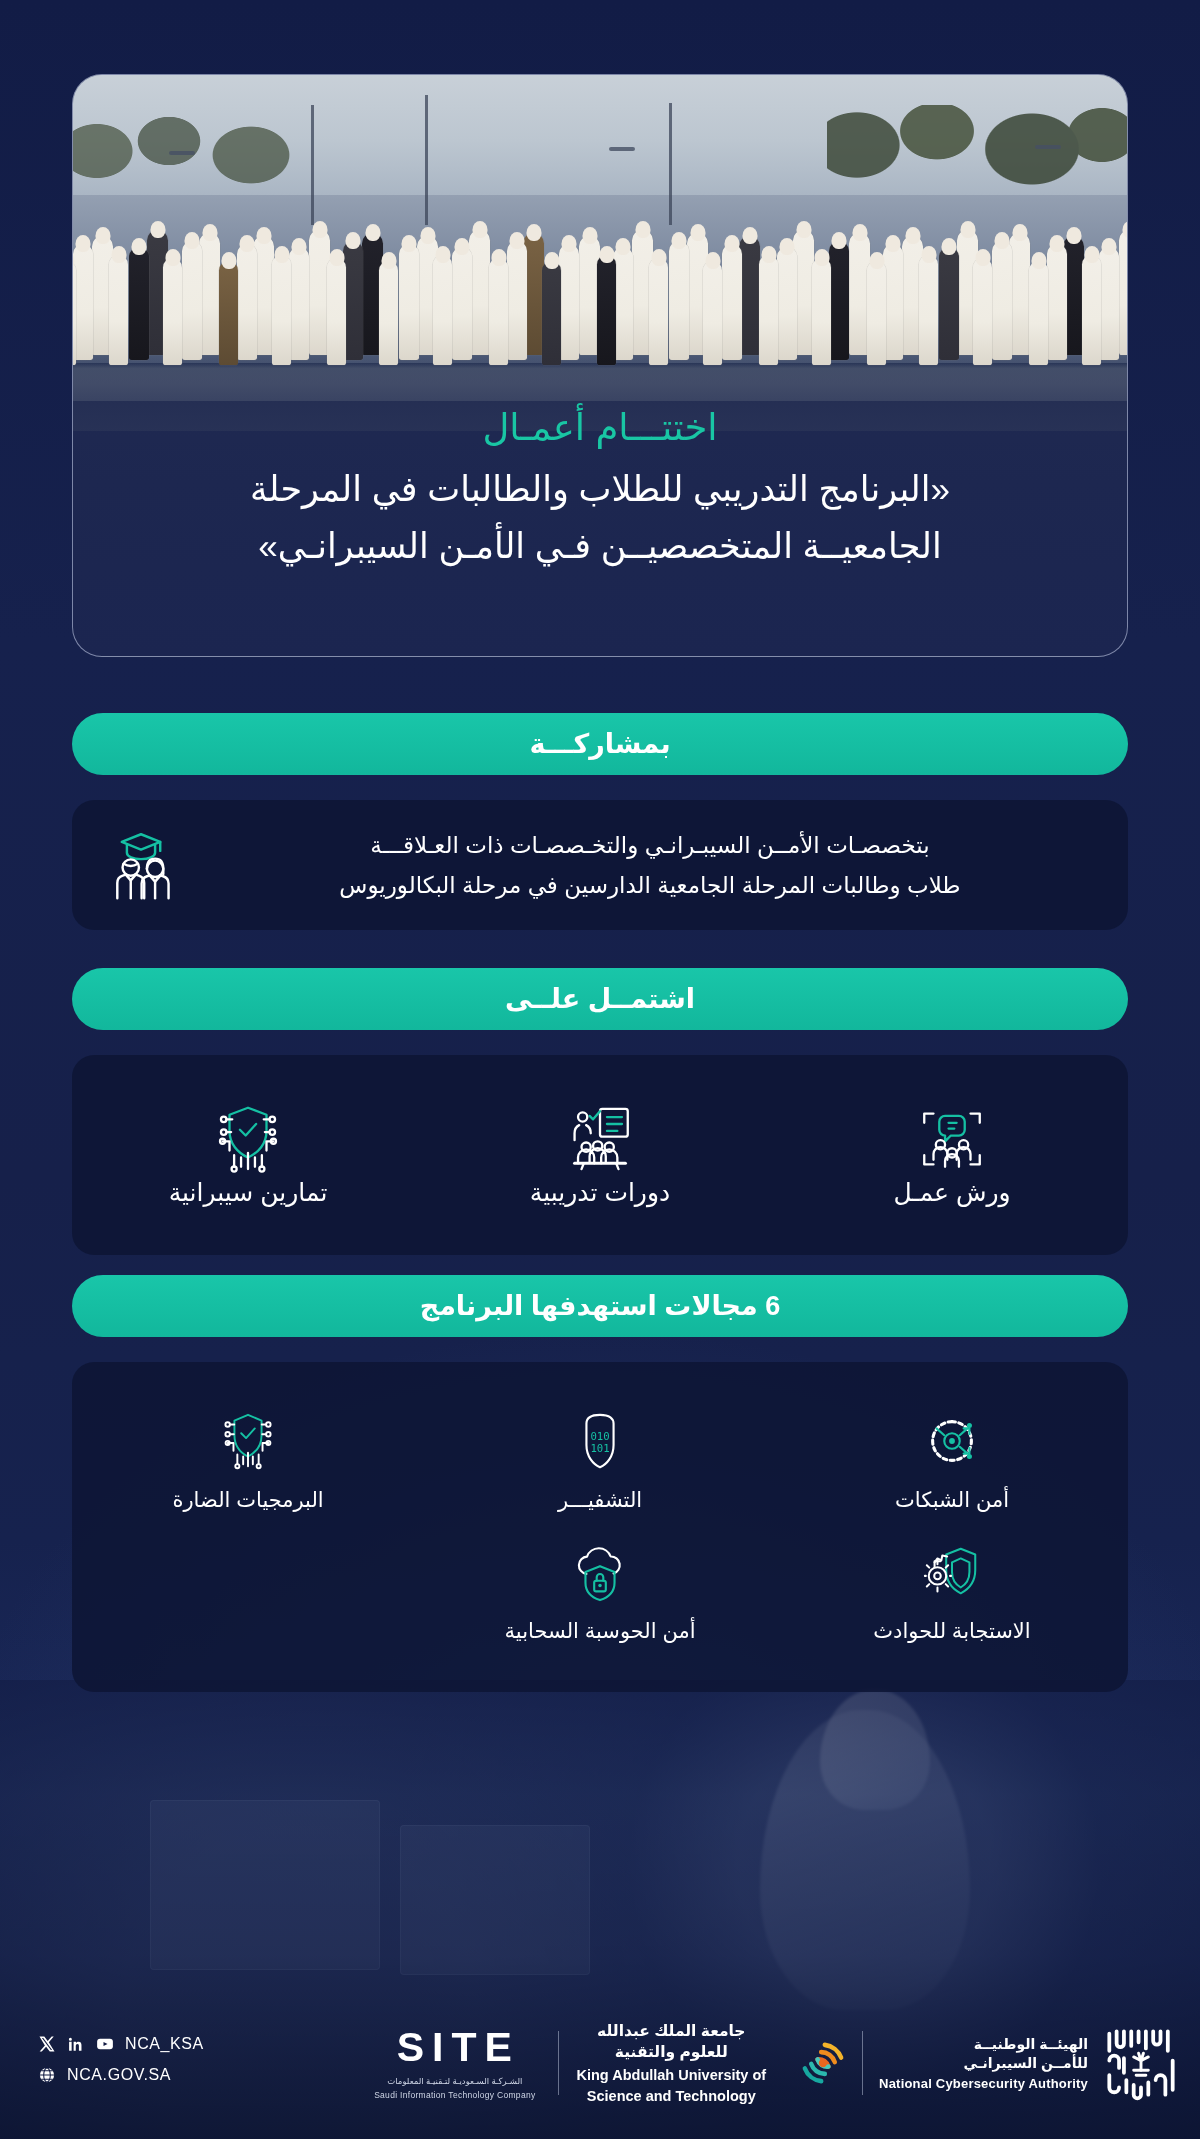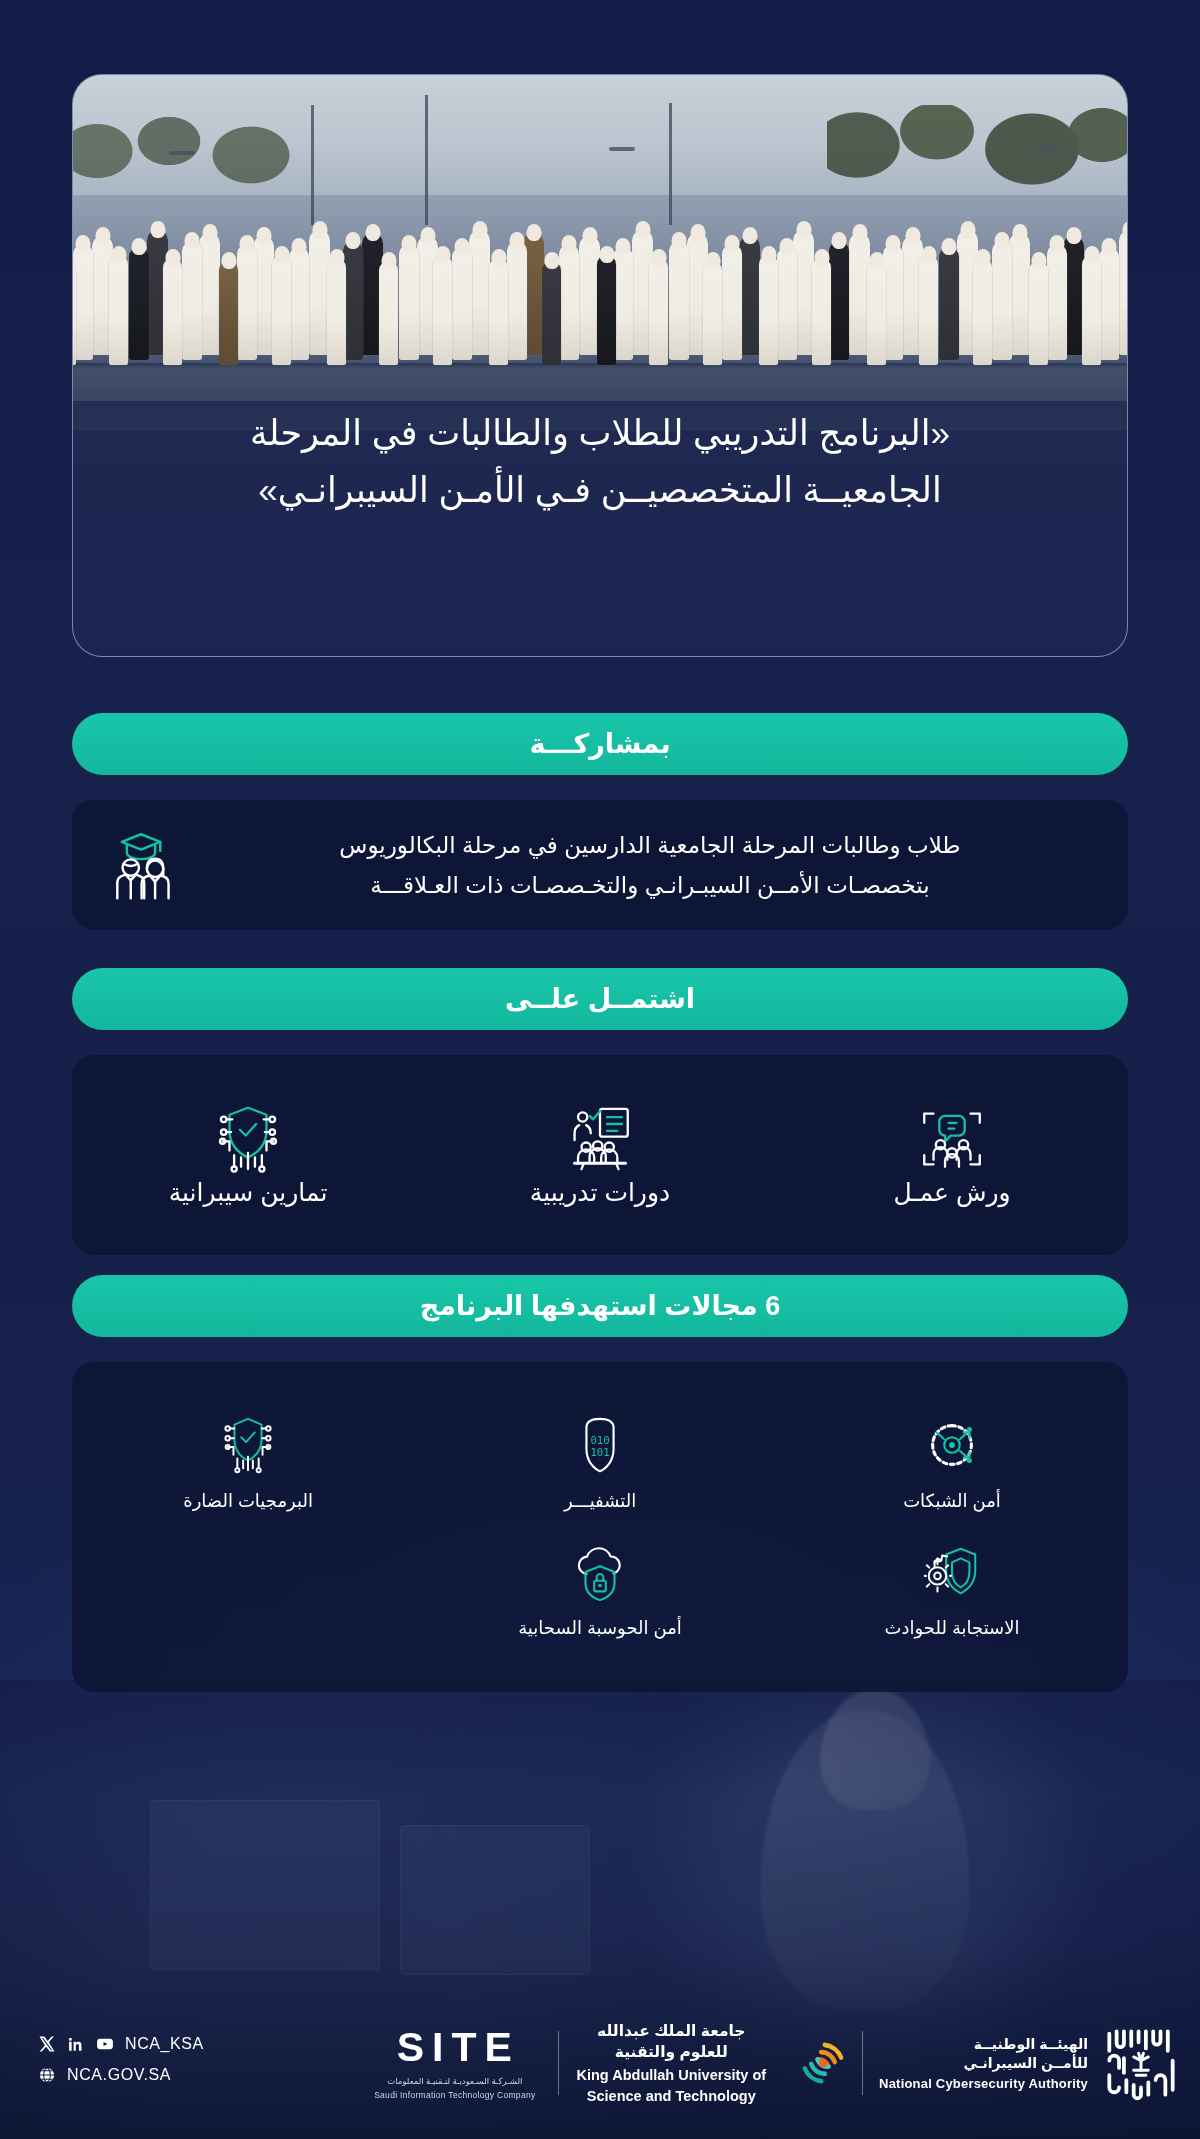--- a/index.html
+++ b/index.html
@@ -133,21 +133,21 @@
   .part-icon { flex: 0 0 auto; width: 82px; height: 82px; }
 
   
   .grid3 { display: flex; height: 100%; align-items: center; }
   .cell { flex: 1; display: flex; flex-direction: column; align-items: center; justify-content: center; gap: 0; }
   .cell .ico { width: 74px; height: 74px; display: block; }
   .cell .lbl { color: #ffffff; font-size: 25px; line-height: 1.3; text-align: center; white-space: nowrap; }
   .grid6 { display: flex; flex-wrap: wrap; height: 100%; align-content: center; padding: 16px 0; }
   .grid6 .cell { flex: 0 0 33.3333%; padding: 14px 6px; gap: 14px; }
   .grid6 .cell .ico { width: 62px; height: 62px; }
-  .grid6 .cell .lbl { font-size: 18px; white-space: normal; max-width: 300px; }
+  .grid6 .cell .lbl { font-size: 21px; white-space: normal; max-width: 300px; }
 
   
   .footer { position: absolute; left: 0; right: 0; bottom: 0; height: 140px; }
   .social {
     position: absolute; right: auto; left: 38px; top: 36px;
     color: #ffffff; font-size: 16px;
   }
   .srow { display: flex; align-items: center; gap: 11px; margin-bottom: 13px; direction: ltr; }
   .srow .txt { font-size: 16px; letter-spacing: .6px; }
   .sico { width: 18px; height: 18px; display: block; }
@@ -253,31 +253,32 @@
           <div class="fig" style="left: 984px; height: 116px; bottom: 5px; z-index: 9; width: 20px;"></div>
           <div class="fig bl" style="left: 1000px; height: 119px; bottom: 10px; z-index: 8; width: 21px;"></div>
           <div class="fig" style="left: 1019px; height: 110px; bottom: 0px; z-index: 10; width: 19px;"></div>
           <div class="fig" style="left: 1036px; height: 113px; bottom: 5px; z-index: 9; width: 20px;"></div>
           <div class="fig" style="left: 1056px; height: 125px; bottom: 10px; z-index: 8; width: 21px;"></div>
         </div>
       <div class="ground"></div>
     </div>
     <div class="hero-fade"></div>
     <div class="hero-text">
+      <div class="kicker">اختتـــام أعمـال</div>
       <div class="hero-title">«البرنامج التدريبي للطلاب والطالبات في المرحلة</div>
       <div class="hero-title">الجامعيــة المتخصصيــن فـي الأمـن السيبرانـي»</div>
     </div>
   </div>
 
   <div class="pill" style="top:713px;">بمشاركـــة</div>
   <div class="panel" style="top:800px; height:130px;">
     <div class="part-inner">
       <div class="part-text">
+        <div>بتخصصـات الأمــن السيبـرانـي والتخـصصـات ذات العـلاقـــة</div>
         <div>طلاب وطالبات المرحلة الجامعية الدارسين في مرحلة البكالوريوس</div>
-        <div>بتخصصـات الأمــن السيبـرانـي والتخـصصـات ذات العـلاقـــة</div>
       </div>
       <div class="part-icon">
         <svg viewBox="0 0 64 64" fill="none" stroke="#ffffff" stroke-width="1.9" stroke-linecap="round" stroke-linejoin="round">
           <path d="M32 8 L47 14 L32 20 L17 14 Z" stroke="#15c0a3"></path>
           <path d="M21 16.4 v6 c0 3 5 5 11 5 s11-2 11-5 v-6" stroke="#15c0a3"></path>
           <path d="M47 14 v7" stroke="#15c0a3"></path>
           <circle cx="24" cy="34" r="6.4"></circle>
           <path d="M18.4 31 q5.6 3.4 11.2 0"></path>
           <path d="M13.5 58 v-12 a6 6 0 0 1 4.2-5.7 l2.4-.8 M34.5 58 v-12 a6 6 0 0 0-4.2-5.7 l-2.4-.8"></path>
           <path d="M20.1 39.5 L24 44 l3.9-4.5"></path>

